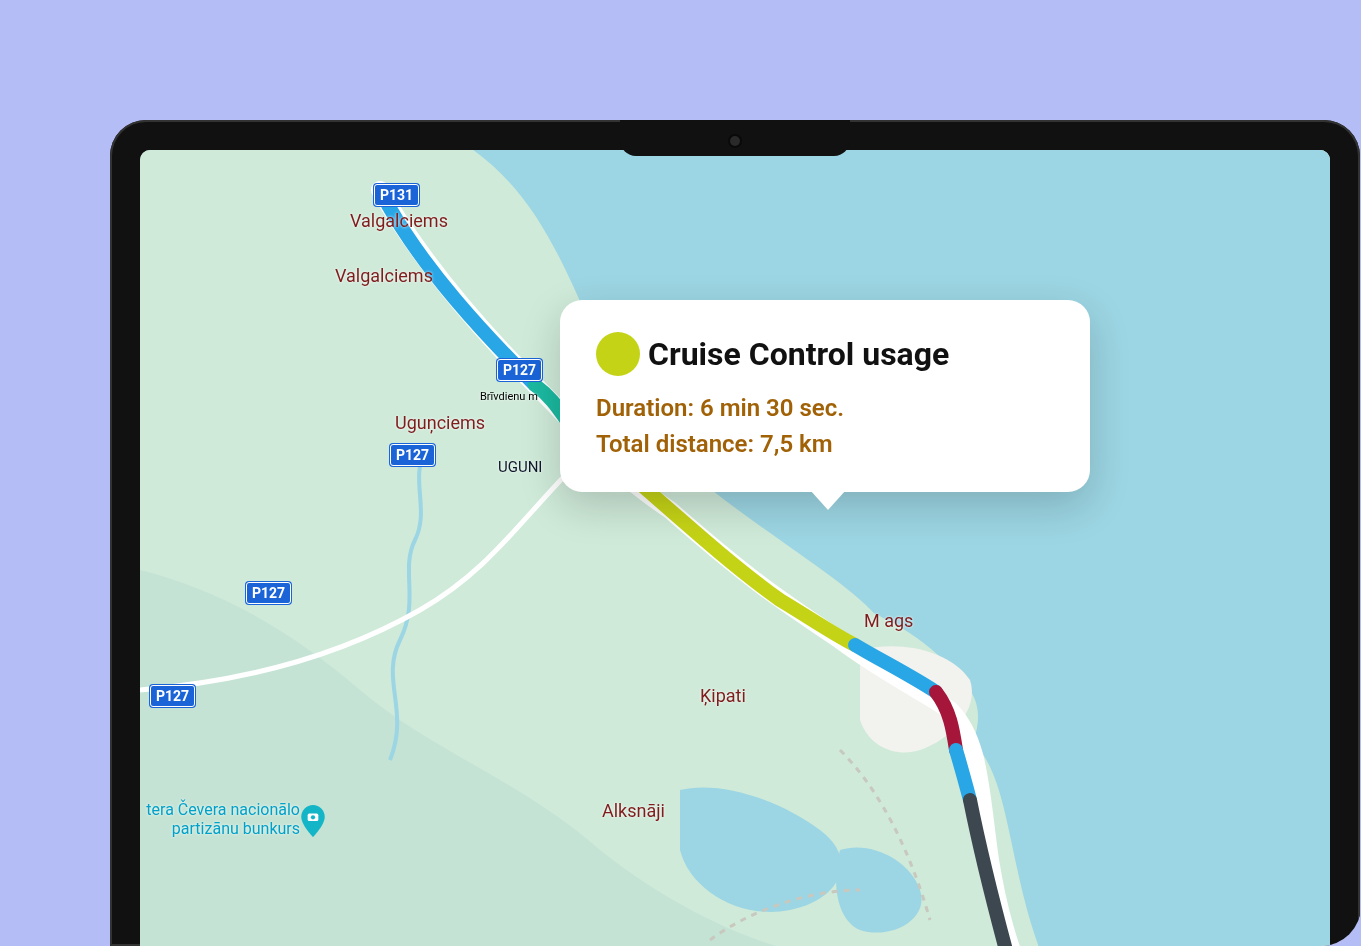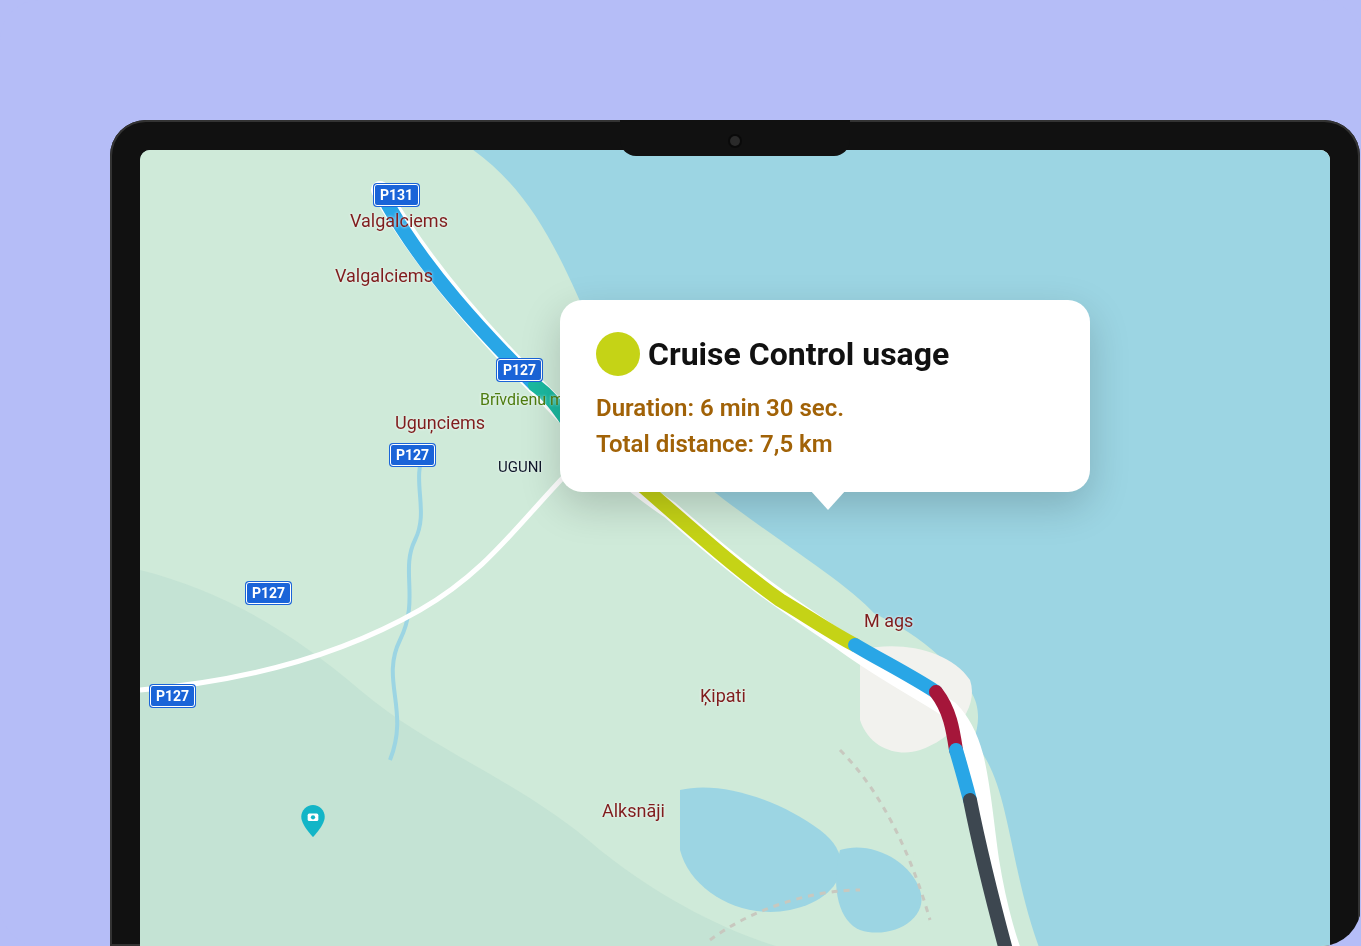--- a/index.html
+++ b/index.html
@@ -43,21 +43,21 @@
     overflow: hidden;
   }
 
   
   .map { position: absolute; inset: 0; width: 100%; height: 100%; }
 
   
   .place-label { position: absolute; font-size: 18px; color: #7f1d1d; text-shadow: 0 0 3px #fff; pointer-events: none; }
   .place-label.small { font-size: 15px; color: #0f172a; }
   .poi-label { position: absolute; font-size: 16px; color: #00a1c9; text-shadow: 0 0 3px #fff; pointer-events: none; line-height: 1.2; text-align: right; }
-  .restricted-label { position: absolute; font-size: 16px; color: #4d7c0f; text-shadow: 0 0 3px #fff; pointer-events: none; }
+  .restricted-label { position: absolute; font-size: 11px; color: #000000; text-shadow: 0 0 3px #fff; pointer-events: none; }
 
   
   .shield { position: absolute; background: #1a64d8; color: #fff; font-size: 14px; font-weight: 700; padding: 2px 5px; border-radius: 3px; border: 1px solid #fff; box-shadow: 0 0 0 1px #1a64d8; }
 
   
   .poi-pin { position: absolute; width: 26px; height: 32px; }
   .poi-pin svg { width: 100%; height: 100%; }
 
   
   .tooltip {
@@ -141,20 +141,22 @@
       <div class="place-label" style="left:210px; top:60px;">Valgalciems</div>
       <div class="place-label" style="left:195px; top:115px;">Valgalciems</div>
       <div class="place-label" style="left:255px; top:262px;">Uguņciems</div>
       <div class="place-label small" style="left:358px; top:308px;">UGUNI</div>
       <div class="place-label" style="left:724px; top:460px;">M          ags</div>
       <div class="place-label" style="left:560px; top:535px;">Ķipati</div>
       <div class="place-label" style="left:462px; top:650px;">Alksnāji</div>
 
       <div class="restricted-label" style="left:340px; top:240px;">Brīvdienu m</div>
 
+      <div class="poi-label" style="left:0px; top:650px; width:160px;">tera Čevera nacionālo
+partizānu bunkurs</div>
       <div class="poi-pin" style="left:160px; top:655px;">
         <svg viewBox="0 0 24 30">
             <path d="M12 0C6 0 1 5 1 11c0 8 11 19 11 19s11-11 11-19C23 5 18 0 12 0z" fill="#13b5c7"></path>
             <rect x="7" y="8" width="10" height="7" rx="1.5" fill="#fff"></rect>
             <circle cx="12" cy="11.5" r="2" fill="#13b5c7"></circle>
           </svg>
       </div>
 
       <div class="tooltip">
         <div class="tooltip-head">

